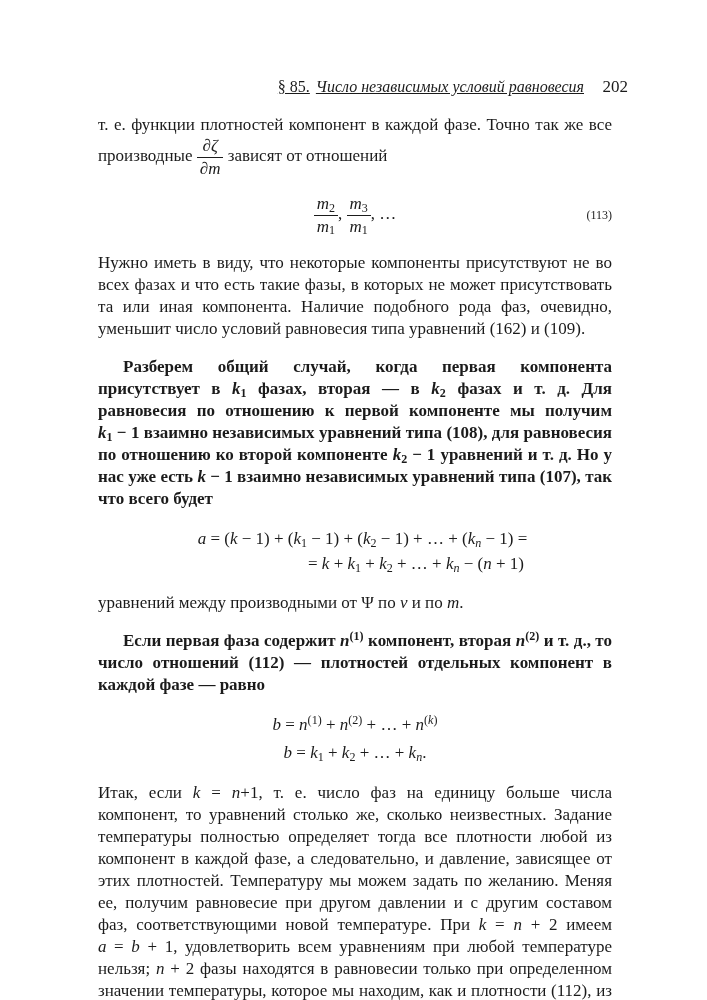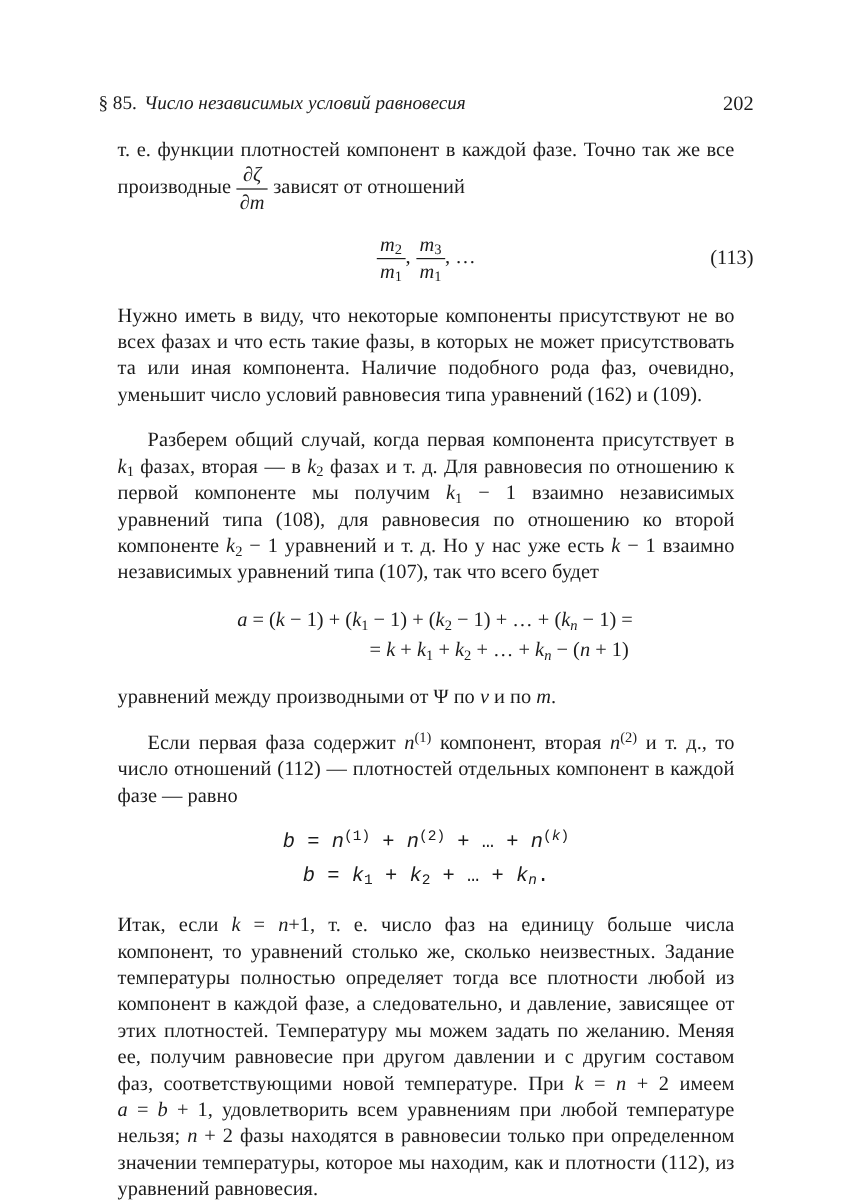--- a/index.html
+++ b/index.html
@@ -23,55 +23,56 @@
   }
   
   .runhead {
     position: relative;
     height: 22px;
     margin-bottom: 14px;
     font-size: 16px;
     line-height: 22px;
   }
   .runhead-center {
-    text-align: left;
+    text-align: right;
     padding-right: 44px; 
     white-space: nowrap;
+    text-decoration: underline;
   }
   .runhead-section { font-style: normal; margin-right: 6px; }
   .runhead-title  { font-style: italic; }
   .runhead-page {
     position: absolute;
     right: 0;
     top: 0;
     font-size: 17px;
   }
   
   p.body {
     margin: 16px;
     font-size: 17px;
     line-height: 22px;
     text-align: justify;
   }
-  p.indent { text-indent: 25px; }
+  p.indent { text-indent: 25px; font-weight: bold; }
   
   .disp {
     position: relative;
     text-align: center;
     font-size: 17px;
     line-height: 26px;
   }
   .disp-113 { margin: 6px 0 9px; }
-  .disp-b   { margin: 2px 0; font-family: Liberation Mono, monospace; }
+  .disp-b   { margin: 2px 0; }
   .eq-number {
     position: absolute;
-    right: 0;
+    right: 16px;
     top: 50%;
     transform: translateY(-50%);
-    font-size: 17px;
+    font-size: 12px;
   }
   .eq-block {
     margin: 6px 0 6px;
     font-size: 17px;
   }
   .eq-line { line-height: 25px; white-space: nowrap; }
   .eq-line1 { margin-left: 15px; text-align: center; }
   .eq-line2 { margin-left: 226px; }
   
   .math { white-space: nowrap; }

